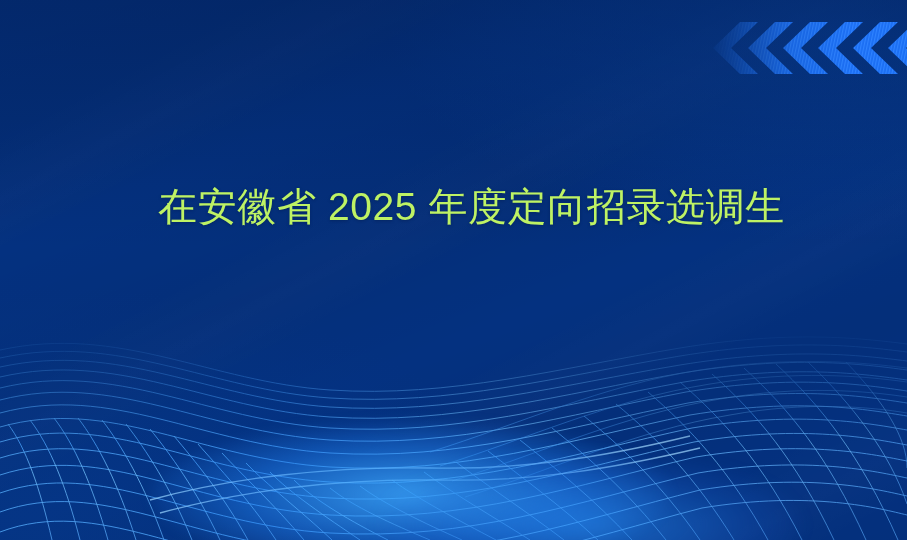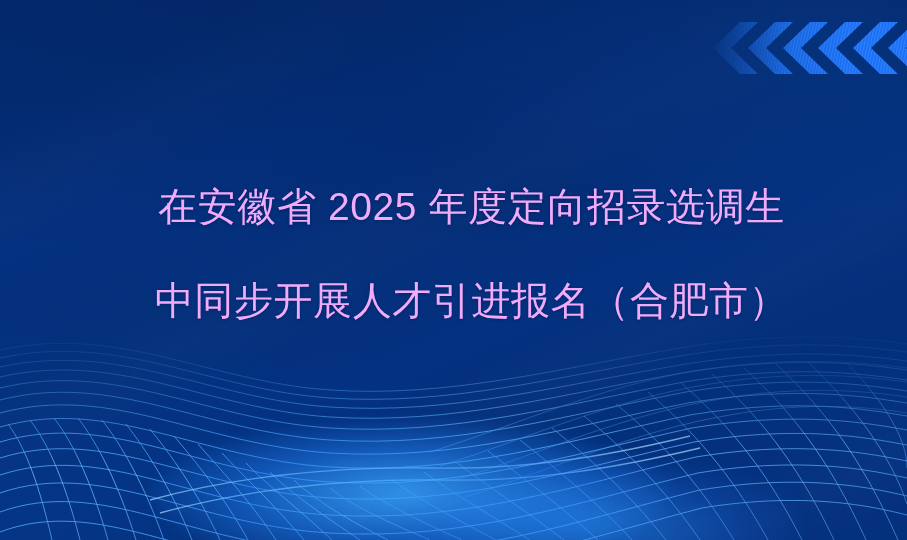--- a/index.html
+++ b/index.html
@@ -107,21 +107,21 @@
   
   .headline {
     position: absolute;
     left: 0; right: 0;
     top: 160px;
     text-align: center;
     z-index: 6;
     pointer-events: none;
   }
   .headline .line {
-    color: #f0abfc;
+    color: #bef264;
     font-size: 39px;
     line-height: 94px;
     letter-spacing: 0.6px;
     font-weight: 400;
     white-space: nowrap;
     text-shadow: 0 1px 3px rgba(0,20,60,0.35);
     margin-left: 36px;
   }
 </style>
 </head>
@@ -234,16 +234,15 @@
 
       <g mask="url(#fadeMask)" fill="none" stroke="#9fd8ff" stroke-width="1.3" opacity="0.75">
         <path d="M150 172 C 230 150, 330 138, 430 140 C 520 142, 600 130, 690 108"></path>
         <path d="M160 185 C 240 163, 340 150, 440 152 C 530 154, 612 141, 700 120"></path>
       </g>
     </svg>
   </div>
 
   <div class="headline">
     <div class="line">在安徽省 2025 年度定向招录选调生</div>
-    <div class="line">中同步开展人才引进报名（合肥市）</div>
   </div>
 
 </div>
 
 </body></html>

